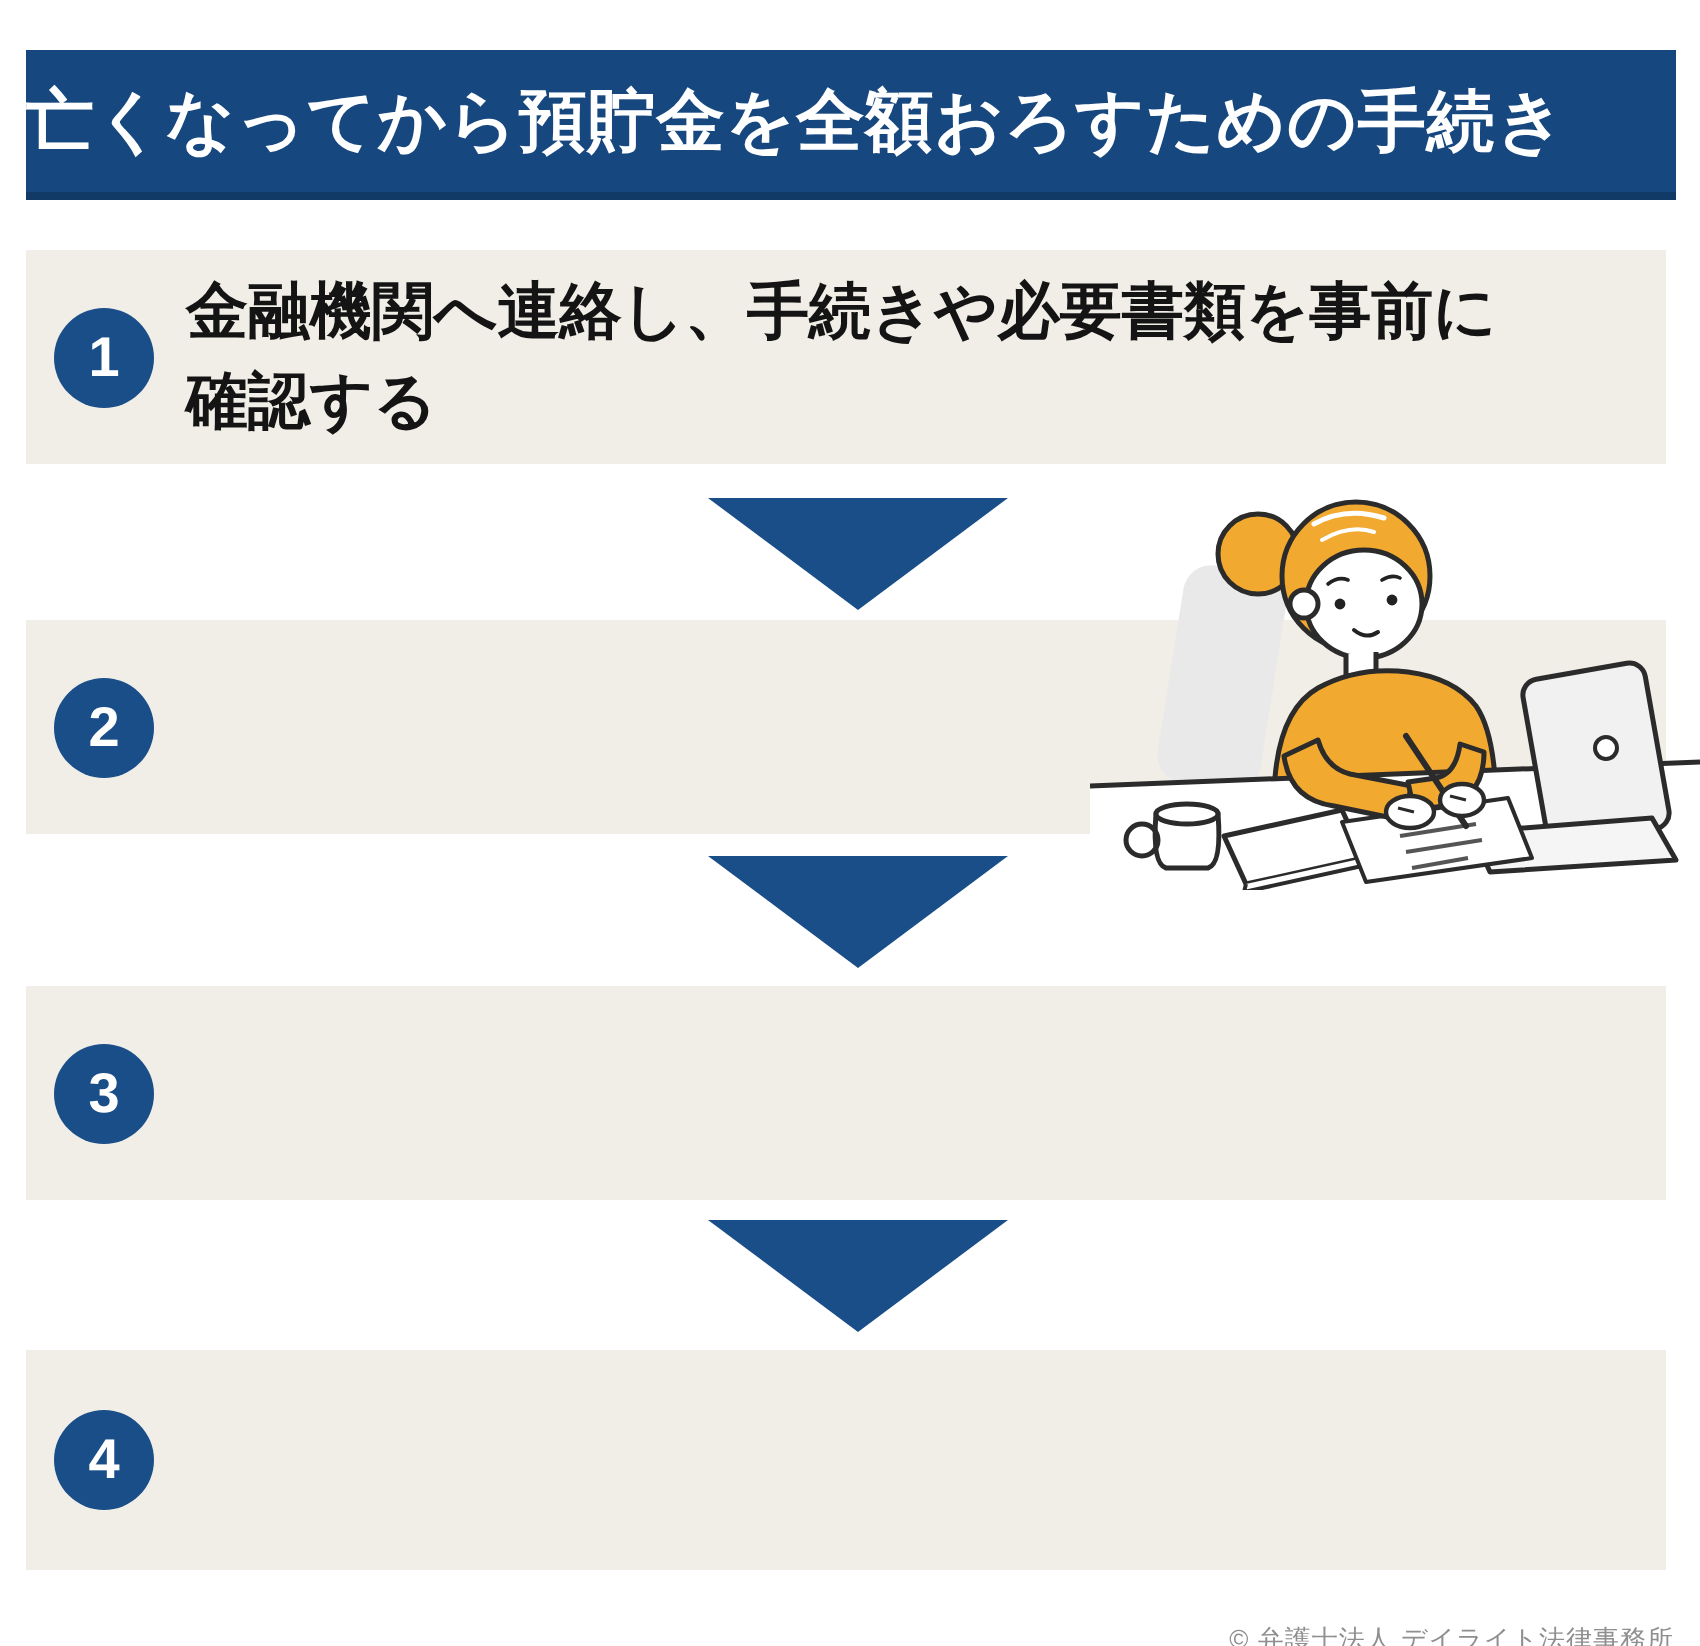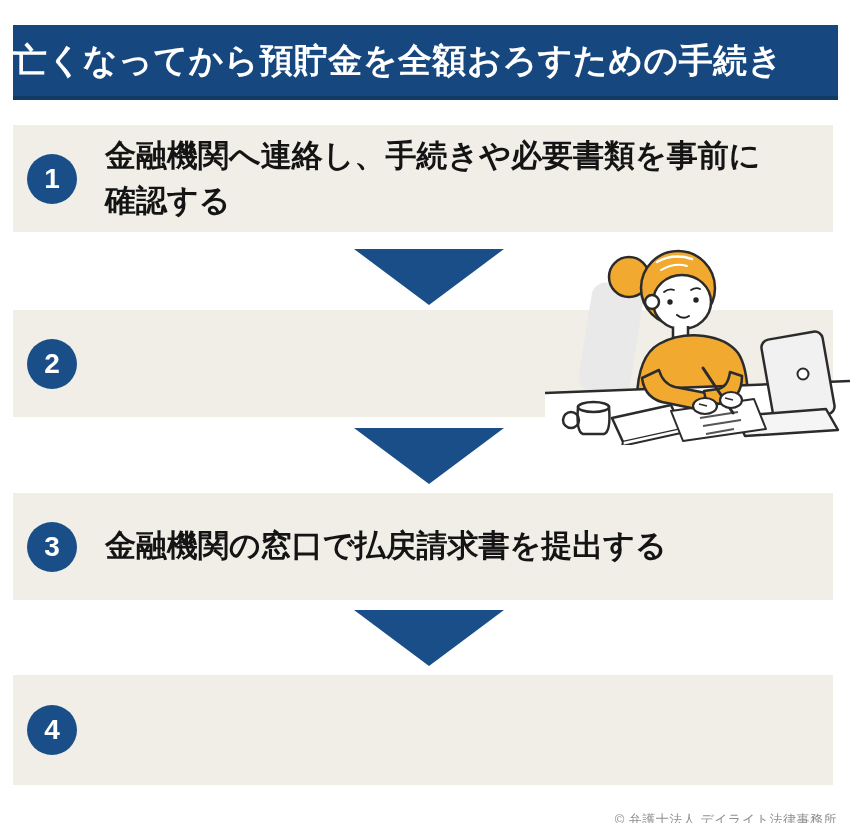--- a/index.html
+++ b/index.html
@@ -60,21 +60,21 @@
     border-radius: 50%;
     background: #1A4E88;
     color: #ffffff;
     font-size: 28px;
     font-weight: 700;
     display: flex;
     align-items: center;
     justify-content: center;
   }
   .step-text {
-    margin-left: 28px;
+    margin-left: 16px;
     font-size: 31px;
     font-weight: 700;
     color: #141414;
     line-height: 1.45;
     white-space: pre-line;
     letter-spacing: 0px;
   }
 
   
   .down-arrow {
@@ -128,21 +128,20 @@
   <div class="down-arrow arrow-1"></div>
 
   <section class="band band-2">
     <div class="step-num">2</div>
   </section>
 
   <div class="down-arrow arrow-2"></div>
 
   <section class="band band-3">
     <div class="step-num">3</div>
-    <div class="step-text">金融機関の窓口で払戻請求書を提出する</div>
   </section>
 
   <div class="down-arrow arrow-3"></div>
 
   <section class="band band-4">
     <div class="step-num">4</div>
   </section>
 
   <svg class="illustration" viewBox="0 0 305 205" xmlns="http://www.w3.org/2000/svg" aria-hidden="true">
 

